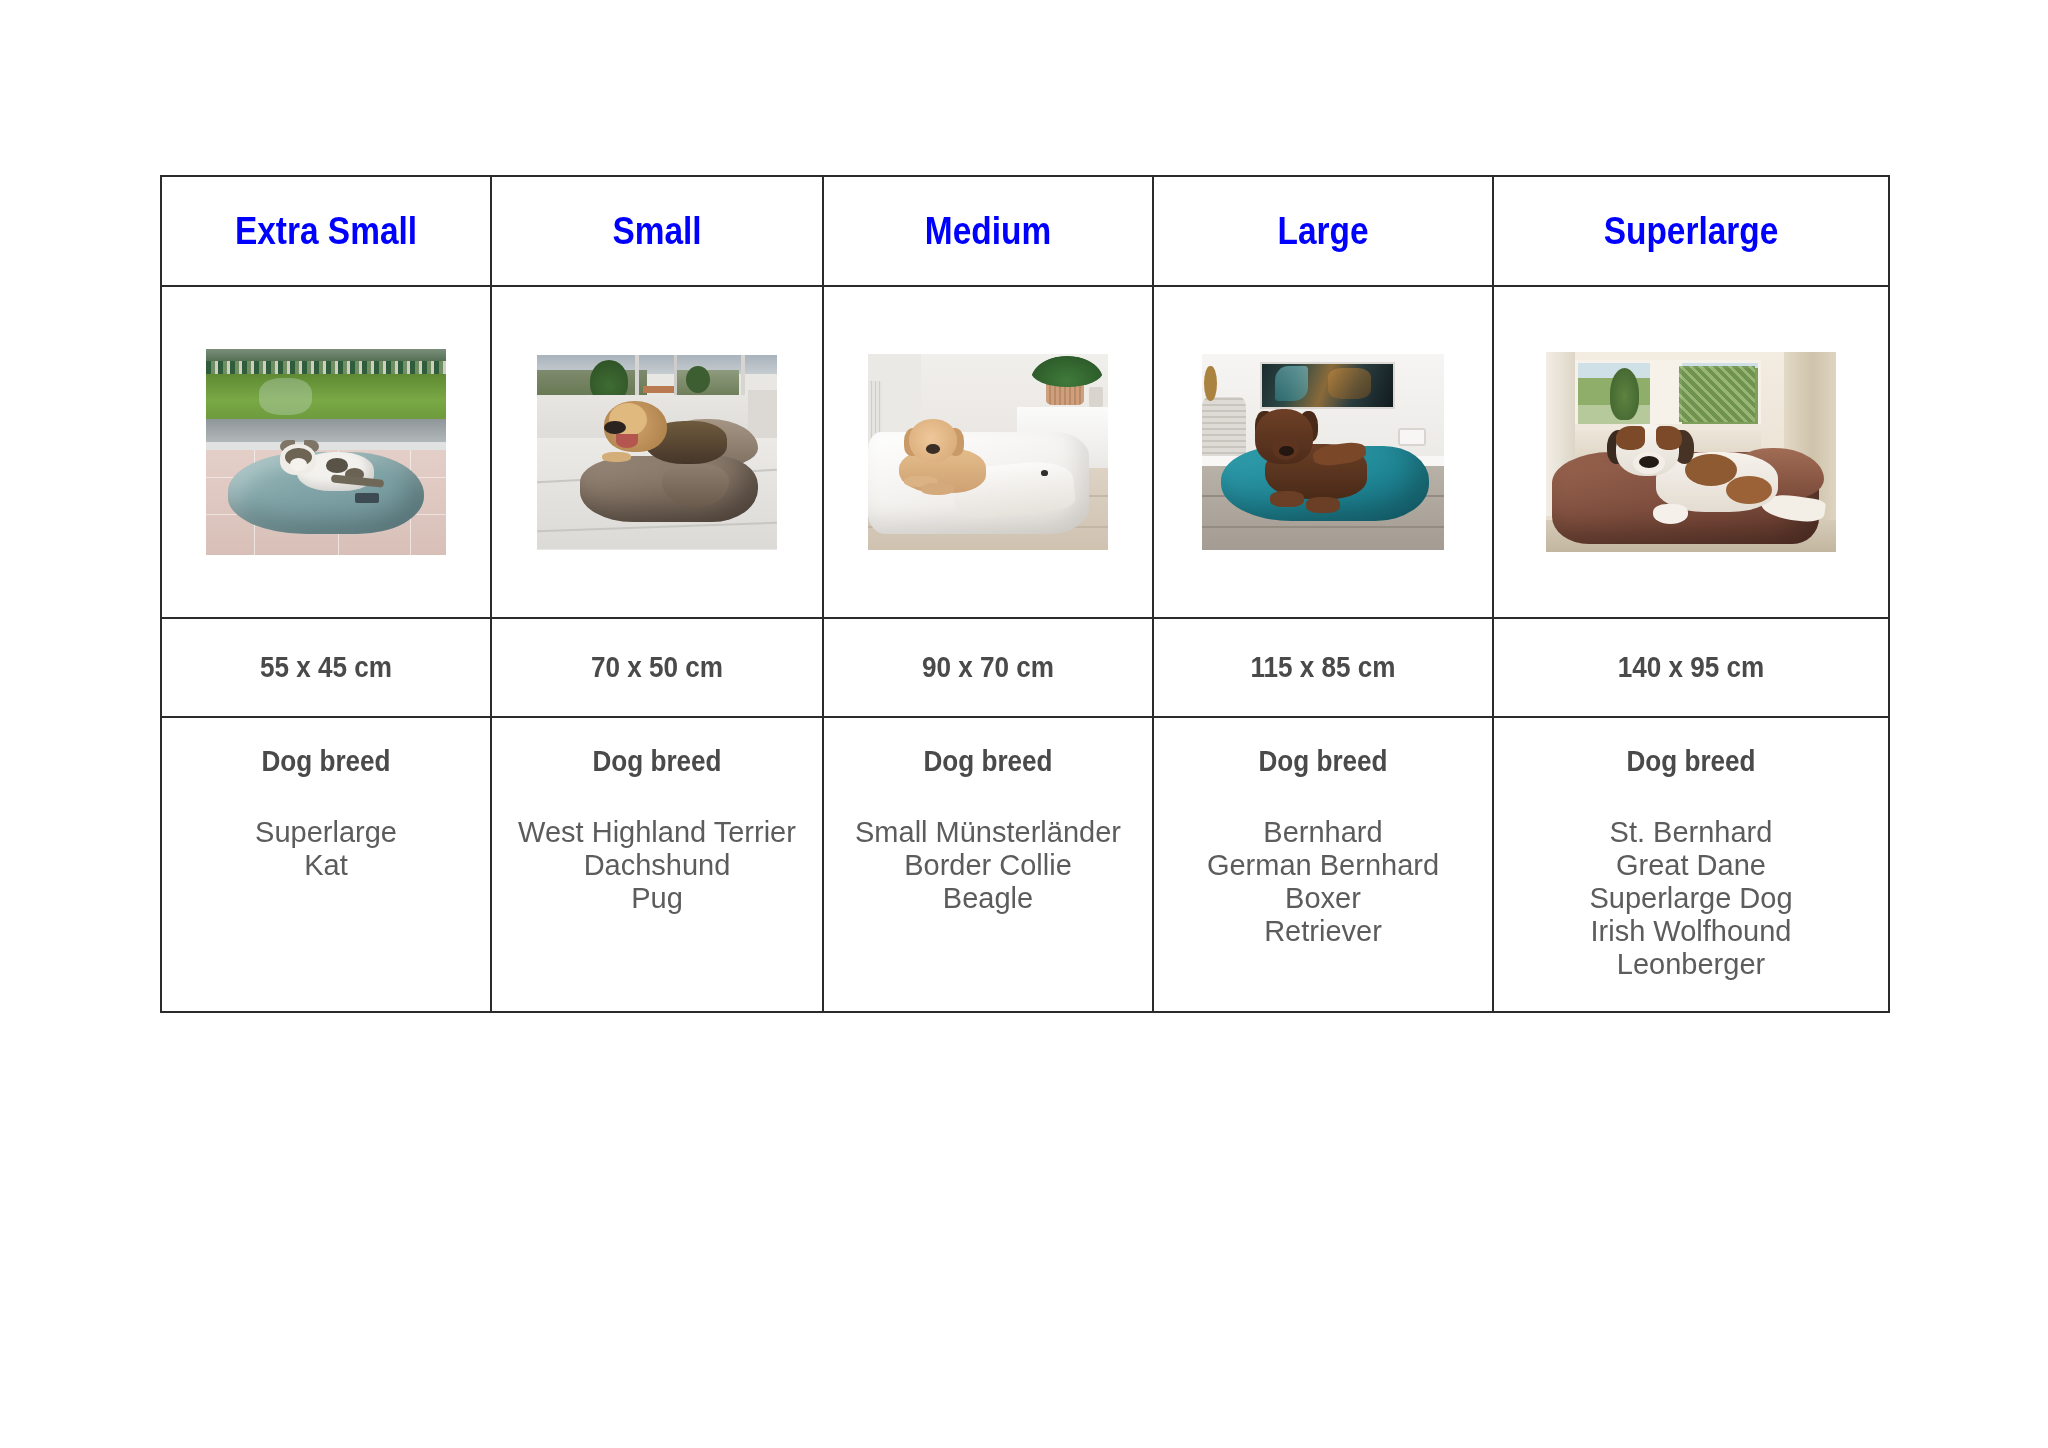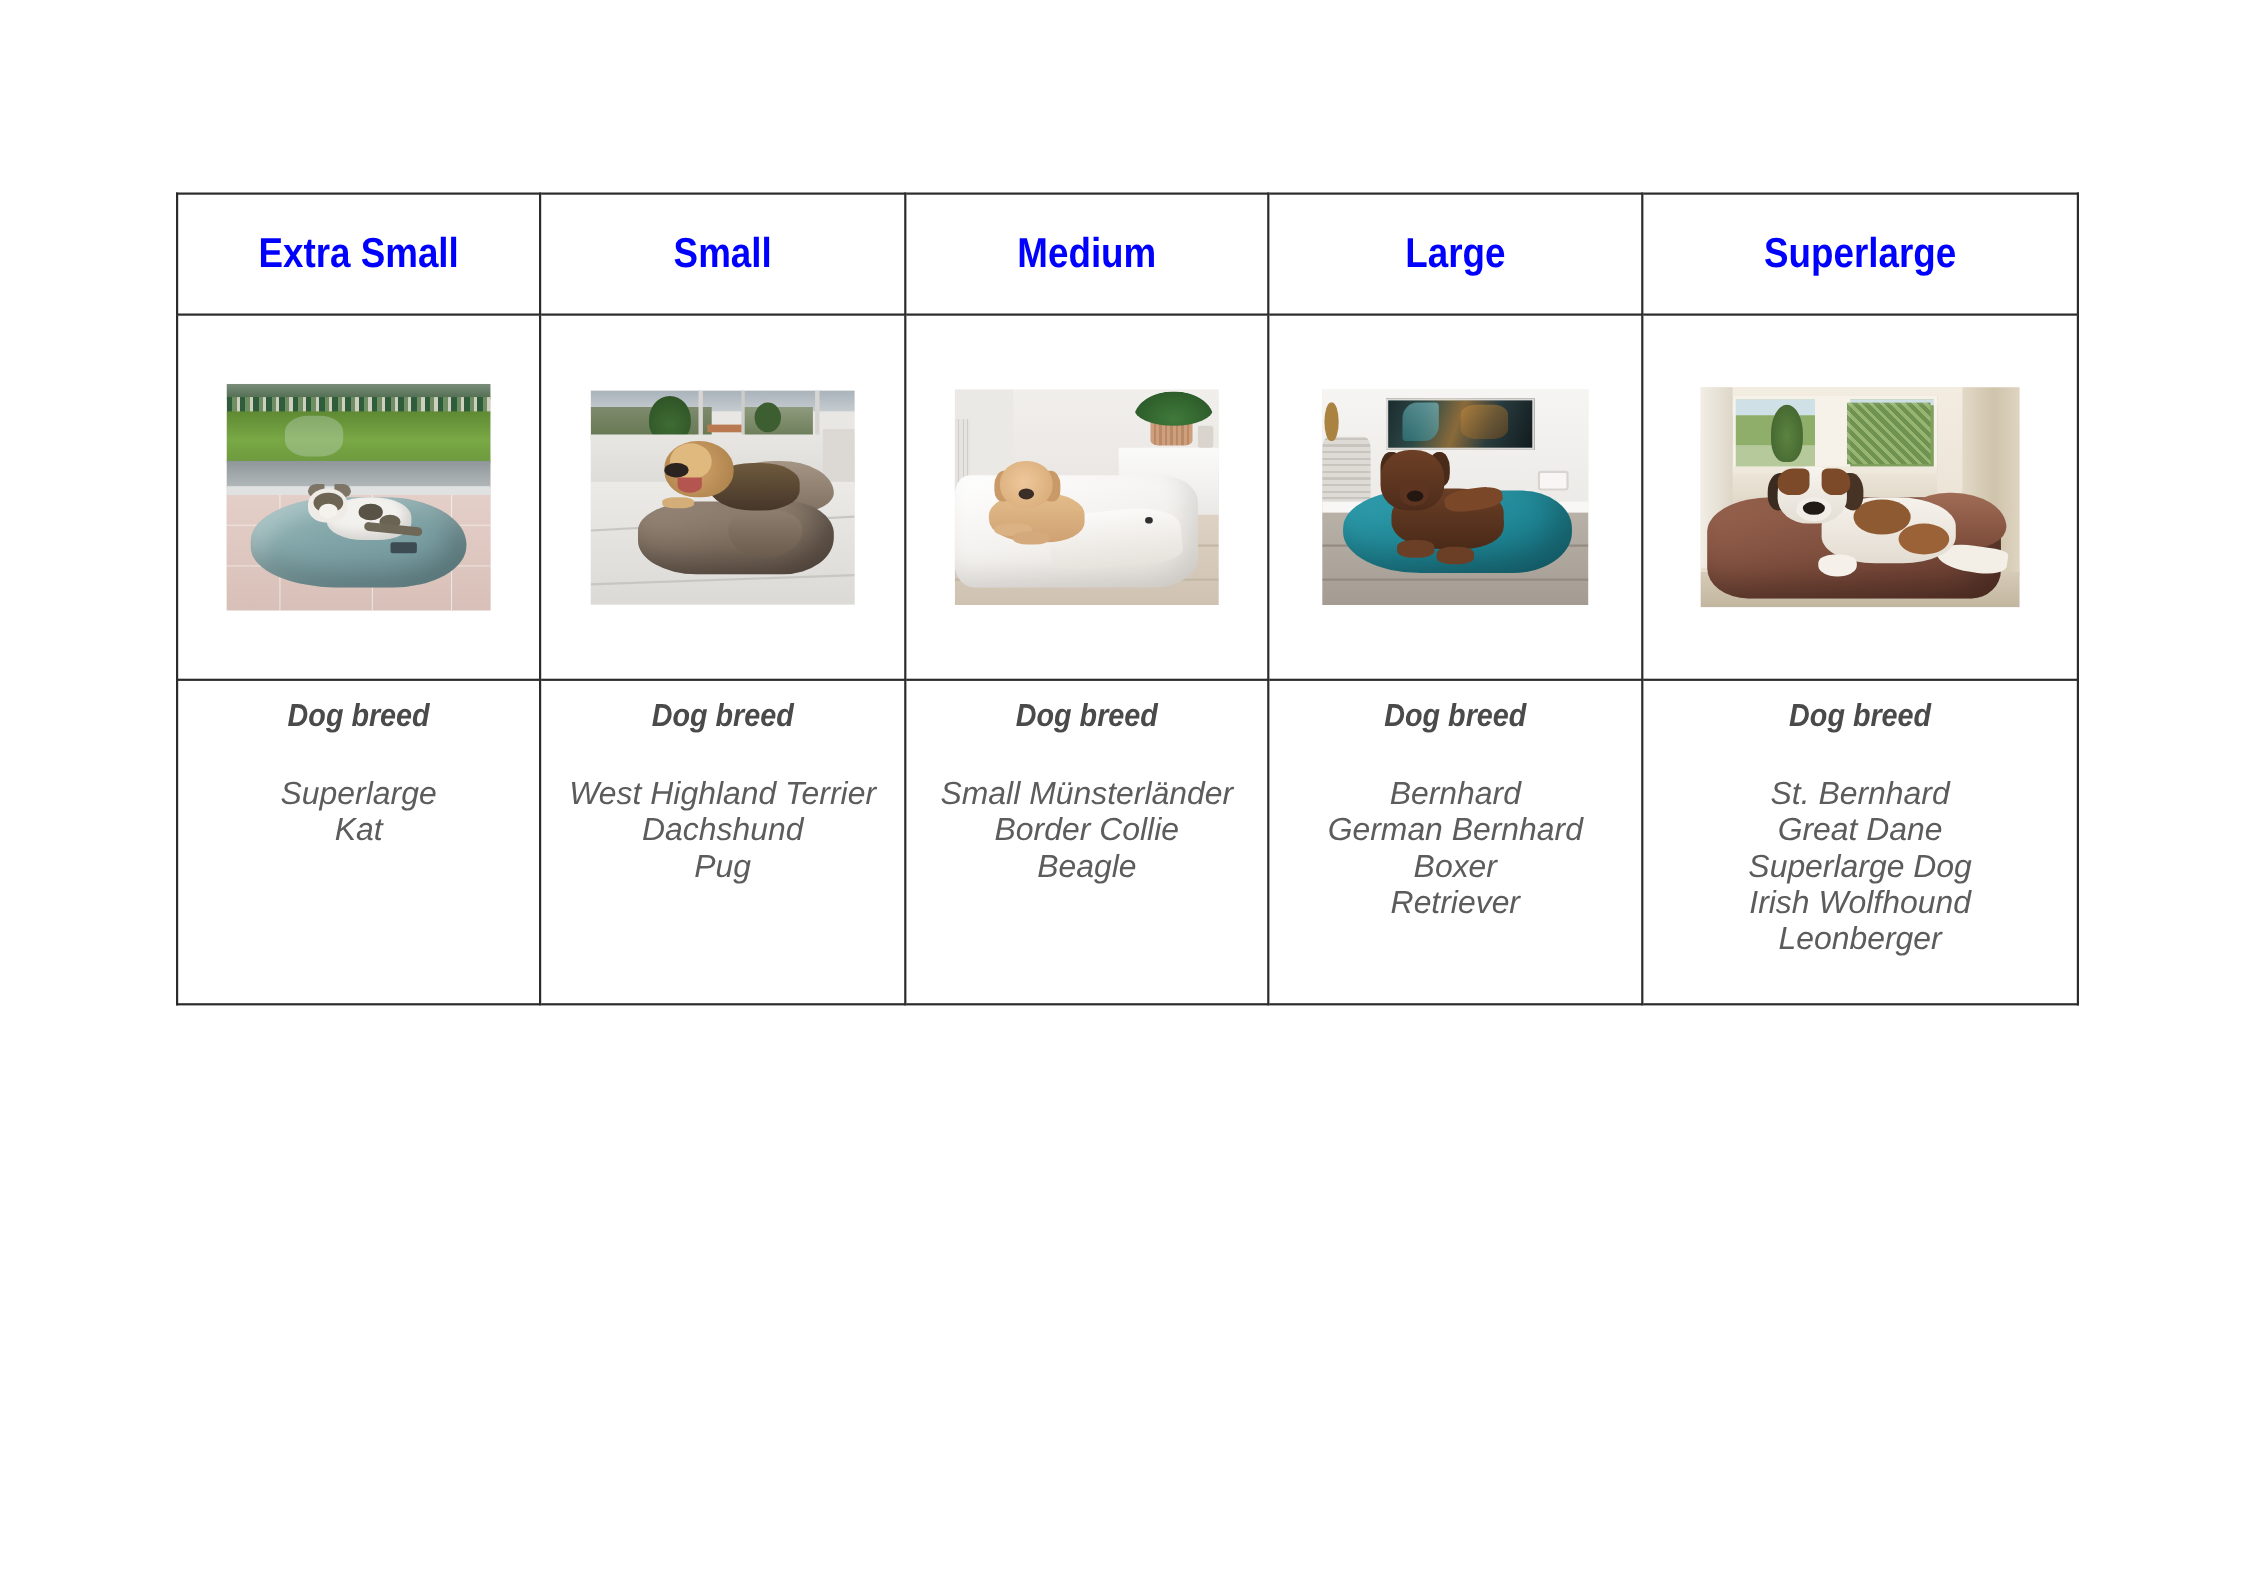--- a/index.html
+++ b/index.html
@@ -87,22 +87,21 @@
     transform: scaleX(0.9);
     white-space: nowrap;
   }
 
   
   .row-breeds td {
     height: 293px;
     vertical-align: top;
   }
   .breed-block {
-    padding-top: 16px;
-    font-style: italic;
+    padding-top: 27px;
   }
   .breed-title {
     color: #4a4a4a;
     font-weight: bold;
     font-size: 29px;
     font-family: "Liberation Sans Narrow", "Liberation Sans", sans-serif;
     transform: scaleX(0.9);
     margin-bottom: 38px;
     white-space: nowrap;
   }
@@ -442,20 +441,37 @@
                 <div class="dogm2"></div>
               <div class="dogsn"></div>
                 <div class="dogno"></div>
               <div class="dogp1"></div>
             </div>
           </div>
         </td>
 
       </tr>
 
+      <tr class="row-dims">
+        <td>
+          <div class="dim-label">55 x 45 cm</div>
+        </td>
+        <td>
+          <div class="dim-label">70 x 50 cm</div>
+        </td>
+        <td>
+          <div class="dim-label">90 x 70 cm</div>
+        </td>
+        <td>
+          <div class="dim-label">115 x 85 cm</div>
+        </td>
+        <td>
+          <div class="dim-label">140 x 95 cm</div>
+        </td>
+      </tr>
 
       <tr class="row-breeds">
 
         <td>
           <div class="breed-block">
             <div class="breed-title">Dog breed</div>
             <div class="breed-list">
               <div>Superlarge</div>
               <div>Kat</div>
             </div>

